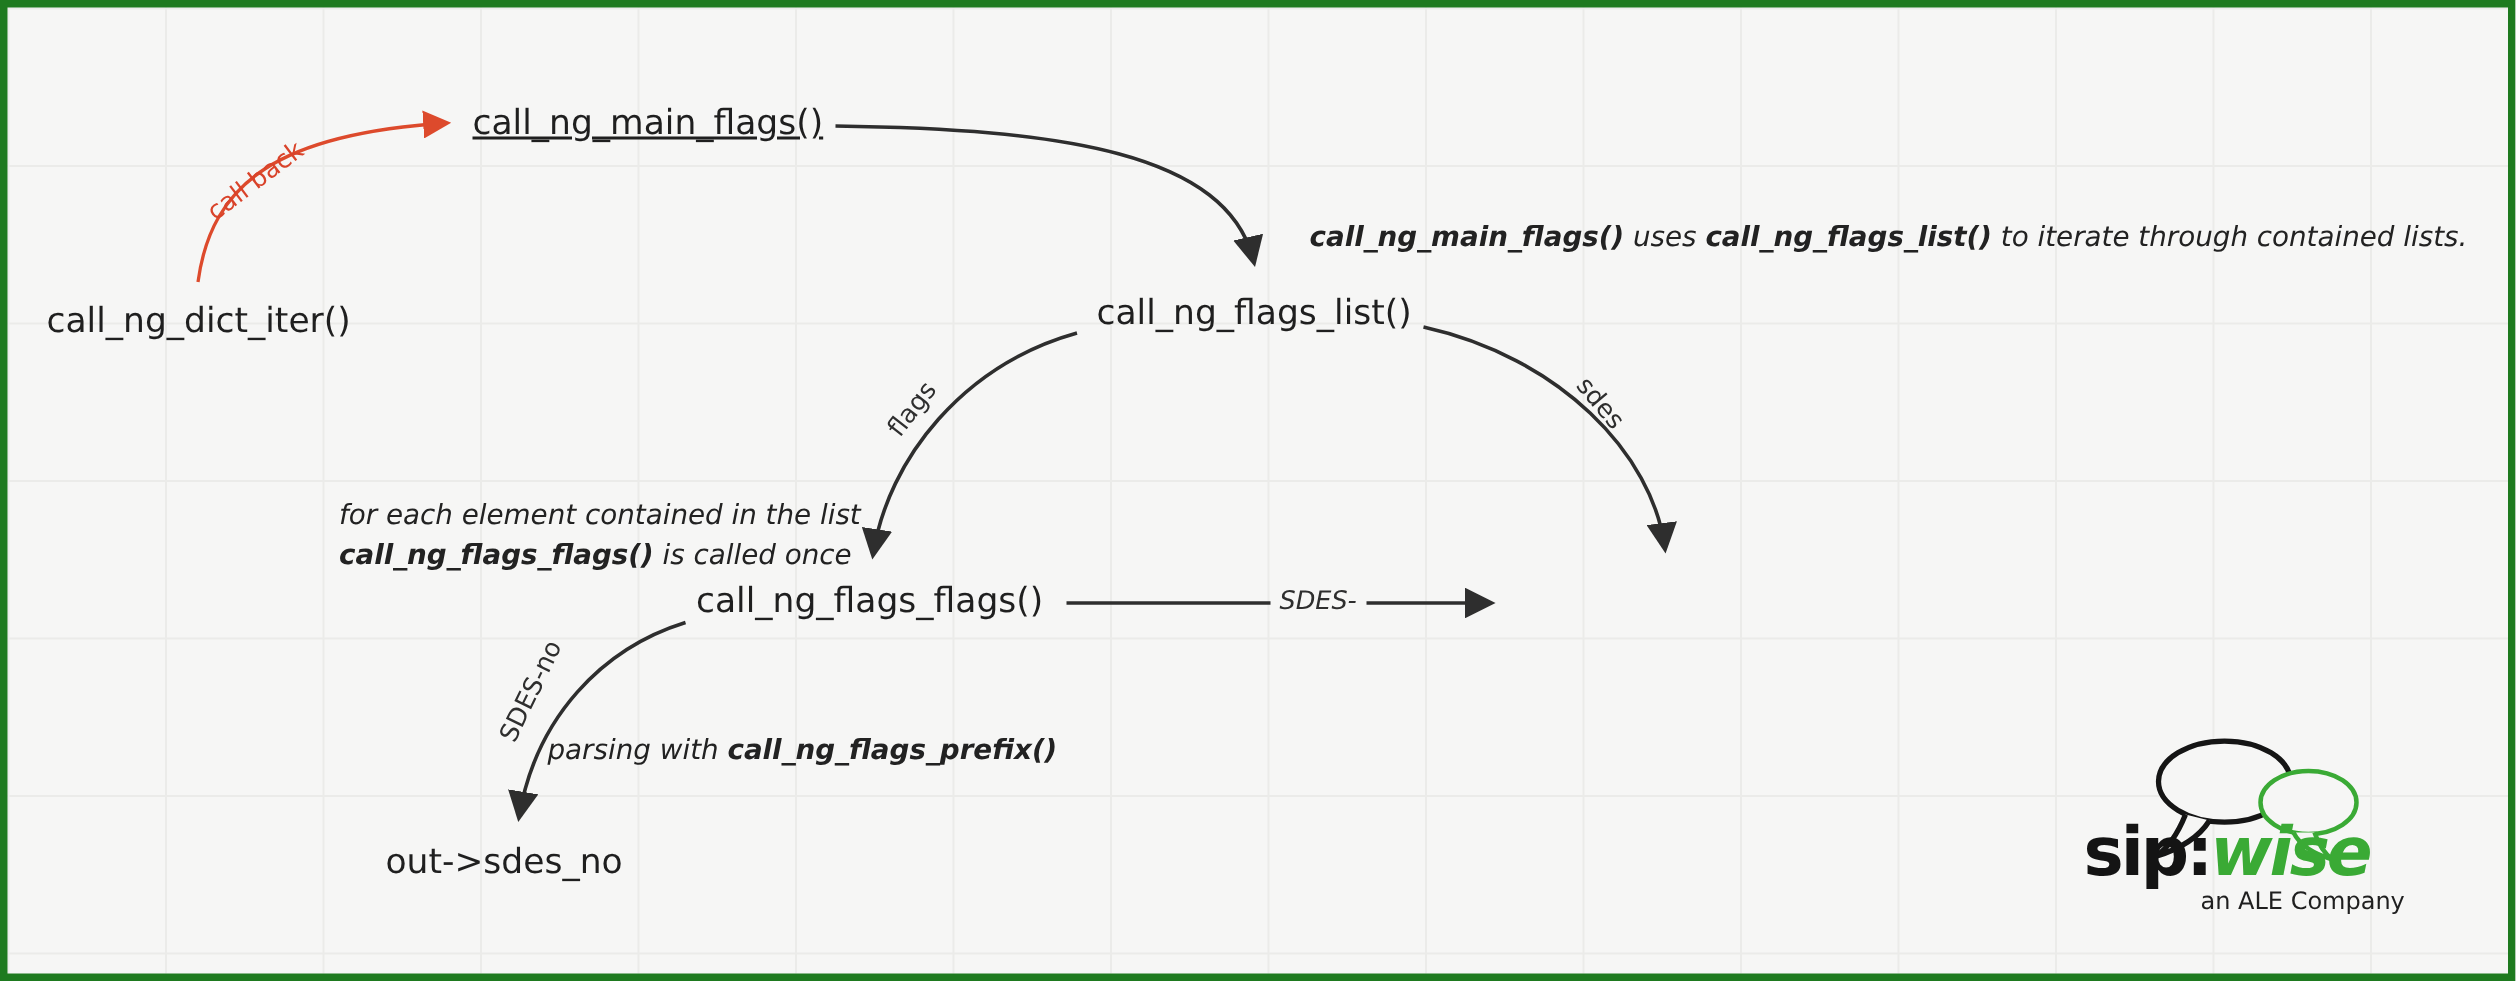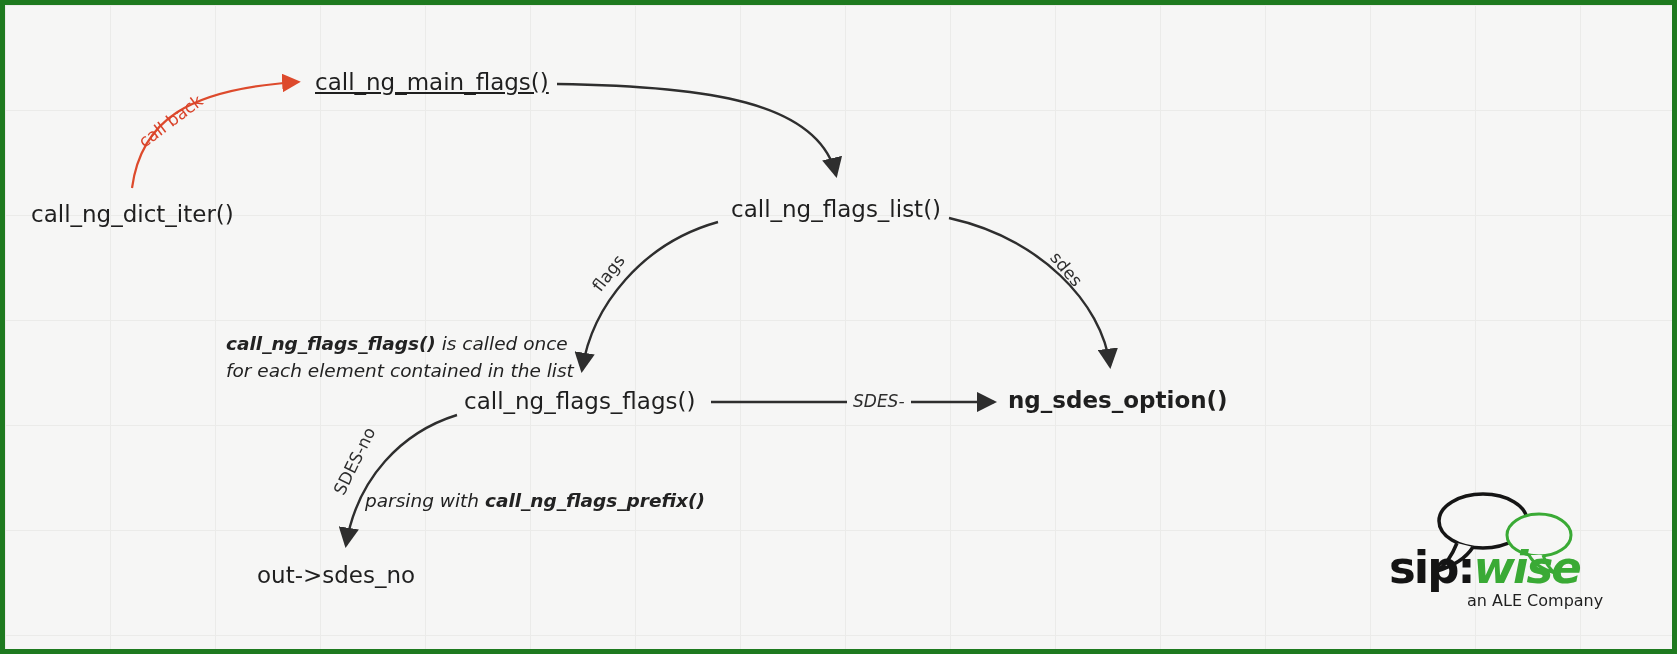--- a/index.html
+++ b/index.html
@@ -87,40 +87,42 @@
   </svg>
 
   <div class="node" style="left:26px; top:196px;">call_ng_dict_iter()</div>
 
   <div class="node link" style="left:310px; top:64px;">call_ng_main_flags()</div>
 
   <div class="node" style="left:726px; top:191px;">call_ng_flags_list()</div>
 
   <div class="node" style="left:459px; top:383px;">call_ng_flags_flags()</div>
 
-  <div class="node bold" style="left:1003px; top:382px;">ng_sdes_option()</div>
 
   <div class="node" style="left:252px; top:557px;">out-&gt;sdes_no</div>
 
   <div class="edge-label red" style="left:128px; top:106px; transform:rotate(-37deg);">call back</div>
 
   <div class="edge-label" style="left:583px; top:258px; transform:rotate(-52deg);">flags</div>
 
   <div class="edge-label" style="left:1042px; top:254px; transform:rotate(50deg);">sdes</div>
 
   <div class="edge-label on-line" style="left:842px; top:386px;">SDES-</div>
 
   <div class="edge-label" style="left:313px; top:446px; transform:rotate(-64deg);">SDES-no</div>
 
+  <div class="note" style="left:868px; top:140px;">
+    <b>call_ng_main_flags()</b><span> uses </span><b>call_ng_flags_list()</b><span> to iterate through contained lists.</span>
+  </div>
 
   <div class="note" style="left:221px; top:325px;">
+    <div>for each element contained in the list</div>
     <div>
       <b>call_ng_flags_flags()</b><span> is called once</span>
     </div>
-    <div>for each element contained in the list</div>
   </div>
 
   <div class="note" style="left:360px; top:482px;">
     <span>parsing with </span><b>call_ng_flags_prefix()</b>
   </div>
 
   <div class="logo">
     <svg class="logo-bubbles" width="190" height="90" viewBox="0 0 190 90" xmlns="http://www.w3.org/2000/svg">
       <ellipse cx="72" cy="30" rx="44" ry="27" fill="#f6f6f5" stroke="#151515" stroke-width="3.5"></ellipse>
       <path d="M46,52 Q38,72 26,80 Q52,72 62,56" fill="#f6f6f5" stroke="#151515" stroke-width="3.5" stroke-linejoin="round"></path>

